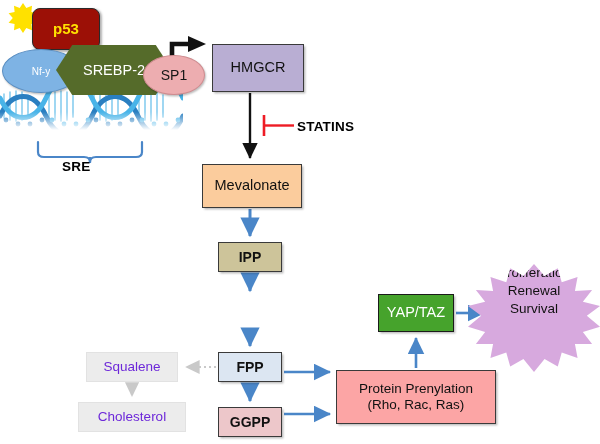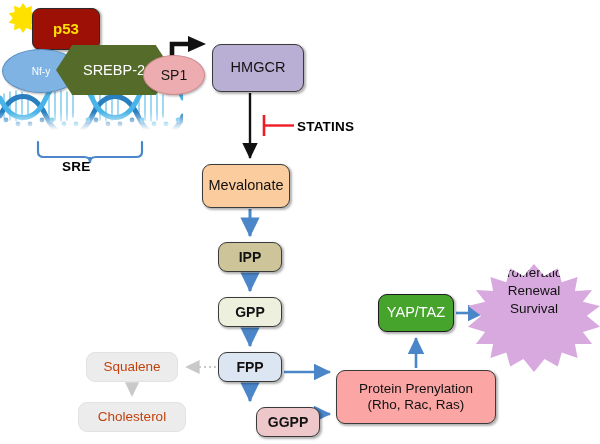--- a/index.html
+++ b/index.html
@@ -14,68 +14,68 @@
     overflow:hidden;
   }
   svg#wires{position:absolute;left:0;top:0;width:600px;height:444px;pointer-events:none;}
 
   
   .node{
     position:absolute;
     box-sizing:border-box;
     display:flex;align-items:center;justify-content:center;
     text-align:center;
-    border-radius:9px;
+    border-radius:0;
     border:1.4px solid #3a3a3a;
     color:#111111;
     line-height:1.18;
     box-shadow:1.5px 1.5px 2.2px rgba(0,0,0,.30);
     white-space:pre-line;
   }
 
   
   .n-hmgcr{
     left:212px;top:44px;width:92px;height:48px;
     background:#b9aed3;font-size:14.5px;
   }
   .n-mevalonate{
-    left:202px;top:164px;width:88px;height:44px;
+    left:202px;top:164px;width:100px;height:44px;
     background:#fbcc9d;font-size:14.5px;
   }
   .n-ipp{
     left:218px;top:242px;width:64px;height:30px;
     background:#cdc49a;font-size:14px;font-weight:700;
   }
   .n-gpp{
     left:218px;top:297px;width:64px;height:30px;
     background:#eef0de;font-size:14px;font-weight:600;
   }
   .n-fpp{
     left:218px;top:352px;width:64px;height:30px;
     background:#dce6f2;font-size:14px;font-weight:600;
   }
   .n-ggpp{
     left:218px;top:407px;width:64px;height:30px;
-    background:#edc7ca;font-size:14px;font-weight:600;margin-left:38px;
+    background:#edc7ca;font-size:14px;font-weight:600;
   }
   .n-prenyl{
     left:336px;top:370px;width:160px;height:54px;
     background:#fca5a5;font-size:13.5px;
   }
   .n-yap{
     left:378px;top:294px;width:76px;height:38px;
     background:#46a32c;border:1.6px solid #1b1b1b;
     color:#ffffff;font-size:14.5px;
   }
 
   
   .n-ghost{
     border:1.4px solid #e2e2e2;
     background:#ececec;
-    color:#c2410c;
+    color:#6d28d9;
     box-shadow:none;
   }
   .n-squalene{left:86px;top:352px;width:92px;height:30px;font-size:13.5px;}
   .n-cholesterol{left:78px;top:402px;width:108px;height:30px;font-size:13.5px;}
 
   
   .n-p53{
     left:20px;top:8px;width:68px;height:42px;
     background:#9c1006;border:1.4px solid #2a2a2a;
     color:#ffe100;font-size:15px;font-weight:600;
@@ -259,21 +259,20 @@
   <div class="node n-p53">p53</div>
   <div class="n-nfy">Nf-y</div>
   <div class="n-srebp">SREBP-2</div>
   <div class="n-sp1">SP1</div>
   <div class="lbl lbl-sre">SRE</div>
 
   <div class="node n-hmgcr">HMGCR</div>
   <div class="lbl lbl-statins">STATINS</div>
   <div class="node n-mevalonate">Mevalonate</div>
   <div class="node n-ipp">IPP</div>
-  <div class="node n-gpp">GPP</div>
   <div class="node n-fpp">FPP</div>
   <div class="node n-ggpp">GGPP</div>
 
   <div class="node n-ghost n-squalene">Squalene</div>
   <div class="node n-ghost n-cholesterol">Cholesterol</div>
 
   <div class="node n-prenyl">Protein Prenylation
 (Rho, Rac, Ras)</div>
   <div class="node n-yap">YAP/TAZ</div>
   <div class="burst">

